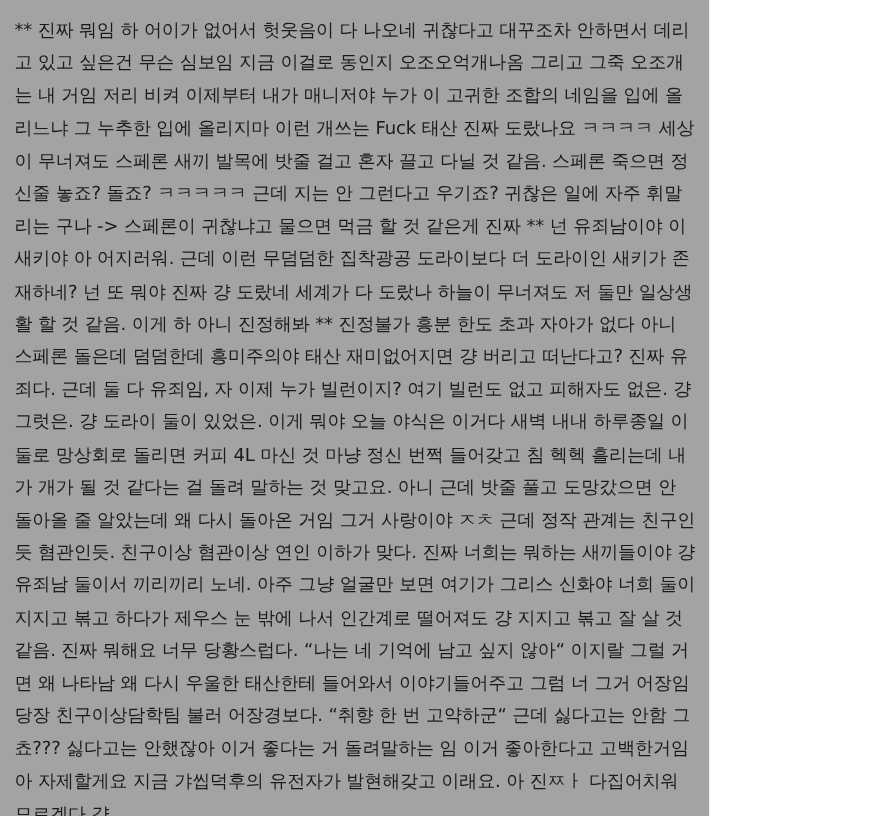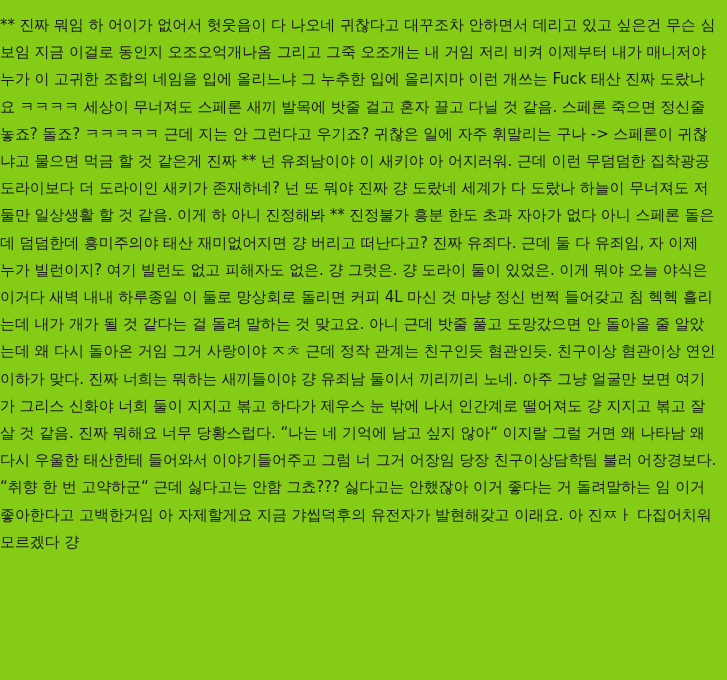--- a/index.html
+++ b/index.html
@@ -6,25 +6,25 @@
     margin: 0;
     padding: 0;
     background: #ffffff;
   }
   body {
     width: 727px;
     height: 680px;
     font-family: "DejaVu Sans", "Liberation Sans", sans-serif;
   }
   .page {
-    width: 727px;
+    width: 591px;
     height: 680px;
     box-sizing: border-box;
-    padding: 12px 10px 10px 0;
-    background: #84cc16;
+    padding: 12px 10px 10px 12px;
+    background: #a3a3a3;
     overflow: hidden;
   }
   .body-text {
     font-size: 15px;
     line-height: 27.2px;
     color: #1a1a1a;
     text-align: left;
     word-break: break-all;
     white-space: pre-wrap;
     letter-spacing: -0.1px;

